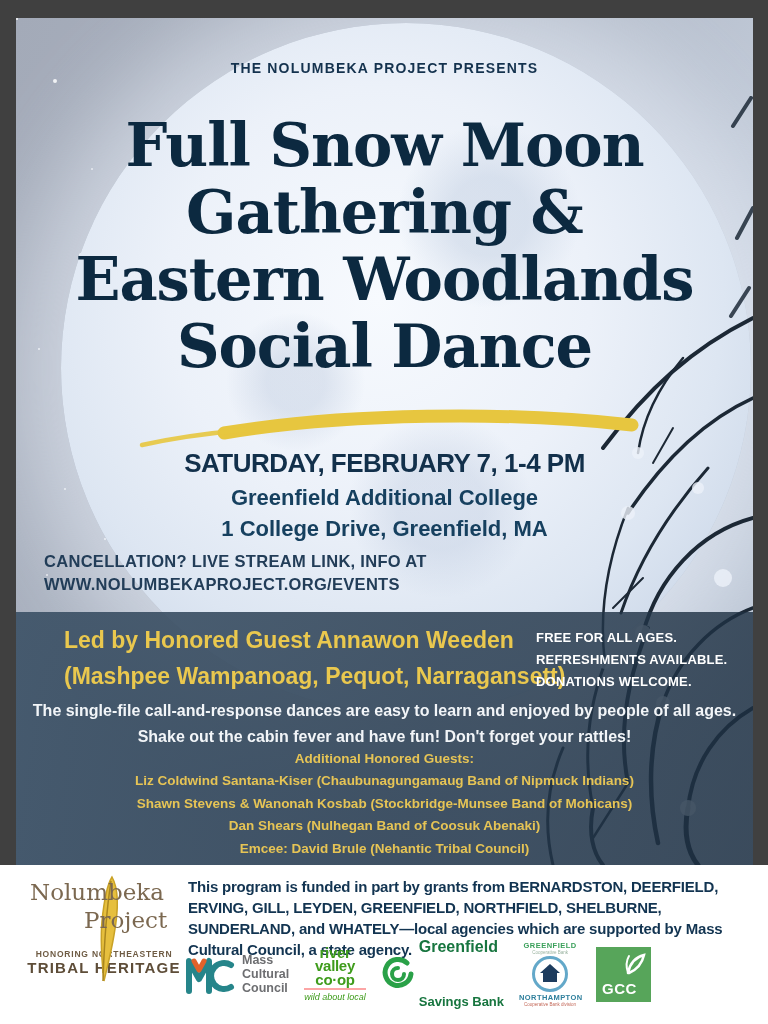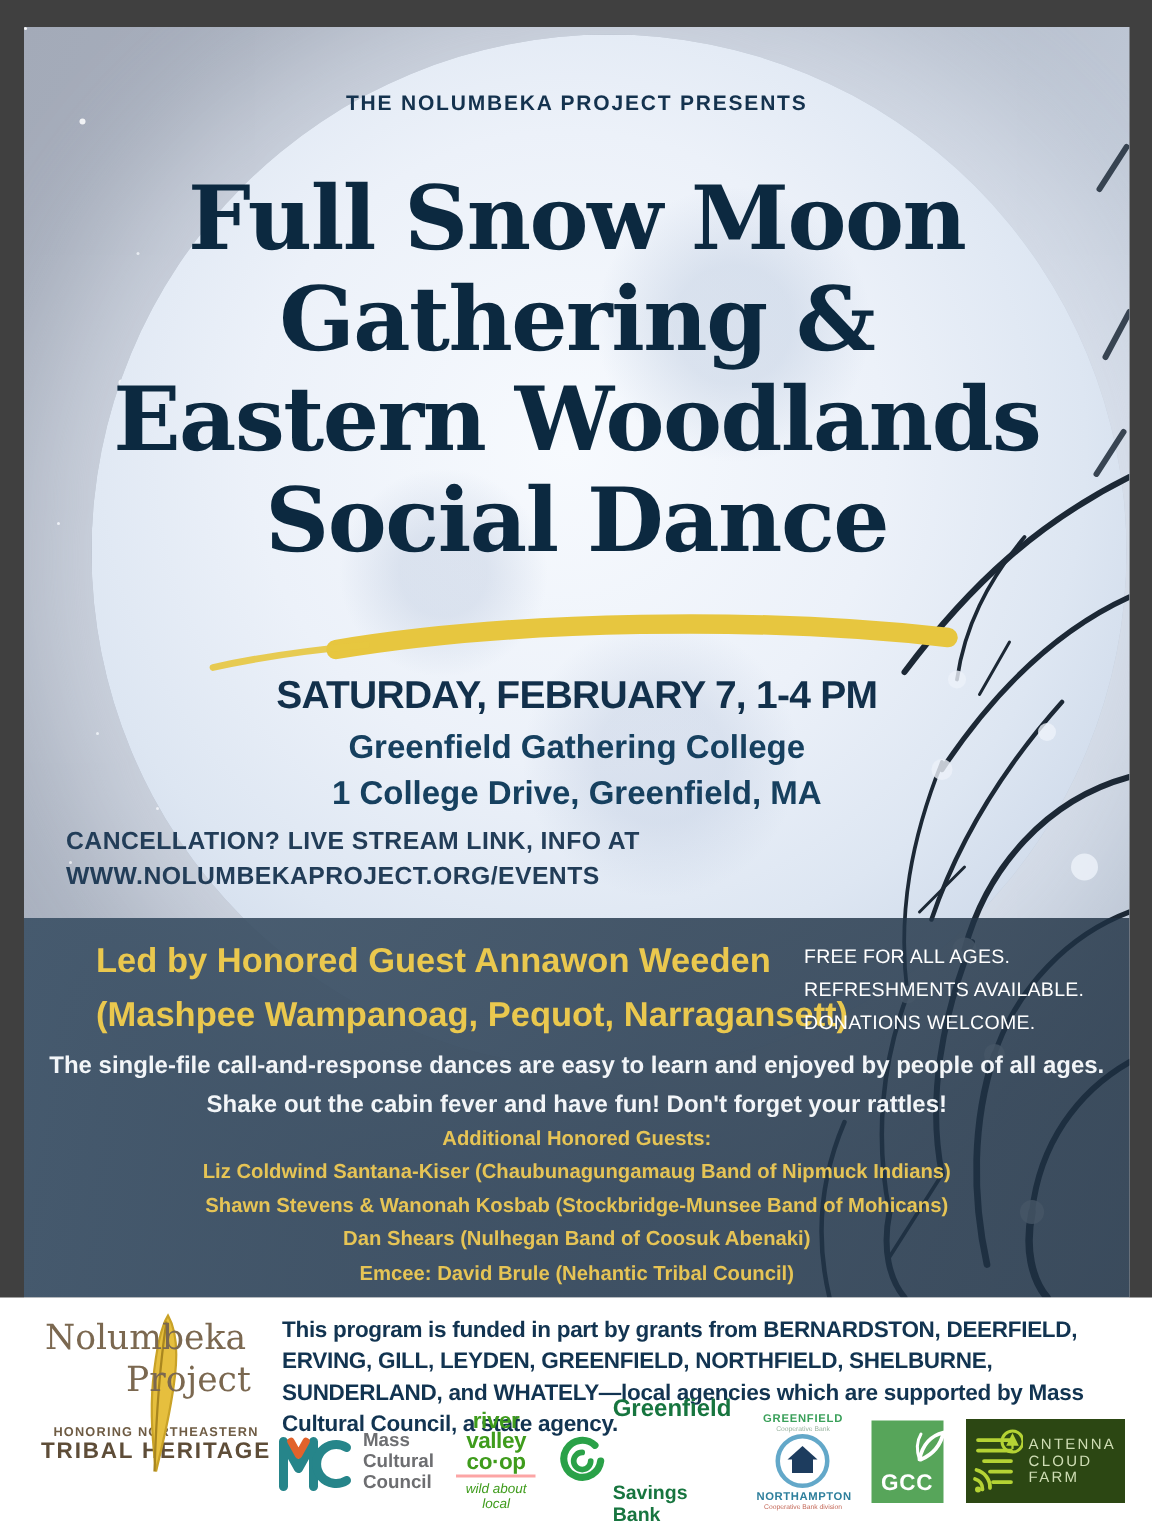--- a/index.html
+++ b/index.html
@@ -50,21 +50,21 @@
              font-size:26px; font-weight:800; letter-spacing:-0.5px; color:#12304b; }
   .venue   { position:absolute; top:467px; width:100%; text-align:center;
              font-size:22px; font-weight:800; color:#16405f; }
   .address { position:absolute; top:498px; width:100%; text-align:center;
              font-size:22px; font-weight:800; color:#16405f; }
   .cancel  { position:absolute; left:28px; top:532px; font-size:16.5px; font-weight:800;
              line-height:23px; letter-spacing:.3px; color:#223d58; }
 
   .led   { position:absolute; left:48px; top:604px; font-size:23px; font-weight:800;
            line-height:36px; color:#eac84e; }
-  .notes { position:absolute; left:520px; top:609px; font-size:13px; font-weight:400;
+  .notes { position:absolute; left:520px; top:609px; font-size:13px; font-weight:700;
            line-height:22px; color:#ffffff; letter-spacing:.2px; }
   .desc  { position:absolute; top:680px; width:100%; text-align:center; font-size:16px;
            font-weight:700; line-height:26px; color:#f2f5f8; }
   .guests{ position:absolute; top:730px; width:100%; text-align:center; font-size:13.5px;
            font-weight:800; line-height:22.4px; color:#e6c455; }
 
   
   .footer { position:absolute; left:0; top:865px; width:768px; height:159px; background:#fff; }
   .funding { position:absolute; left:188px; top:11px; width:575px; font-size:15px;
              font-weight:bold; line-height:21px; letter-spacing:-.2px; color:#123451; }
@@ -175,21 +175,21 @@
       <div>Eastern Woodlands</div>
       <div>Social Dance</div>
     </h1>
 
     <svg class="swoosh" width="510" height="52" viewBox="0 0 510 52">
       <path d="M90,32 C210,12 375,10 498,24" stroke="#e7c63f" stroke-width="13" fill="none" stroke-linecap="round"></path>
       <path d="M8,44 C35,38 65,33 110,29" stroke="#e7c63f" stroke-width="4.5" fill="none" stroke-linecap="round" opacity=".9"></path>
     </svg>
 
     <div class="date">SATURDAY, FEBRUARY 7, 1-4 PM</div>
-    <div class="venue">Greenfield Gathering College</div>
+    <div class="venue">Greenfield Additional College</div>
     <div class="address">1 College Drive, Greenfield, MA</div>
 
     <div class="cancel">
       <div>CANCELLATION? LIVE STREAM LINK, INFO AT</div>
       <div>WWW.NOLUMBEKAPROJECT.ORG/EVENTS</div>
     </div>
 
     <div class="led">
       <div>Led by Honored Guest Annawon Weeden</div>
       <div>(Mashpee Wampanoag, Pequot, Narragansett)</div>
@@ -277,37 +277,16 @@
       </div>
 
       <div class="gcc">
         <svg width="55" height="55" viewBox="0 0 55 55" style="position:absolute;left:0;top:0;">
           <path d="M32,26 C34,16 40,10 48,8 C46,17 40,23 33,26" fill="none" stroke="#ffffff" stroke-width="2.5" stroke-linecap="round"></path>
           <path d="M32,26 C30,20 30,14 33,9" fill="none" stroke="#ffffff" stroke-width="2" stroke-linecap="round"></path>
         </svg>
         <div class="gcc-label">GCC</div>
       </div>
 
-      <div class="acf">
-        <svg width="34" height="44" viewBox="0 0 34 44">
-          <g stroke="#b5d334" stroke-width="2.5" fill="none" stroke-linecap="round">
-            <path d="M4,8 L26,8"></path>
-              <path d="M4,15 L26,15"></path>
-              <path d="M8,22 L26,22"></path>
-            <path d="M12,29 L26,29"></path>
-              <path d="M14,36 L26,36"></path>
-            <path d="M3,28 A12,12 0 0 1 12,40"></path>
-              <path d="M2,34 A7,7 0 0 1 7,41"></path>
-          </g>
-          <circle cx="27" cy="9" r="7" fill="none" stroke="#b5d334" stroke-width="2"></circle>
-          <path d="M27,5 L24,11 L30,11 Z M27,11 L27,14" stroke="#b5d334" stroke-width="1.5" fill="#b5d334"></path>
-          <circle cx="4" cy="41" r="2" fill="#b5d334"></circle>
-        </svg>
-        <div class="acf-text">
-          <div>ANTENNA</div>
-          <div>CLOUD</div>
-          <div>FARM</div>
-        </div>
-      </div>
 
     </div>
   </div>
 </div>
 
 </body></html>

